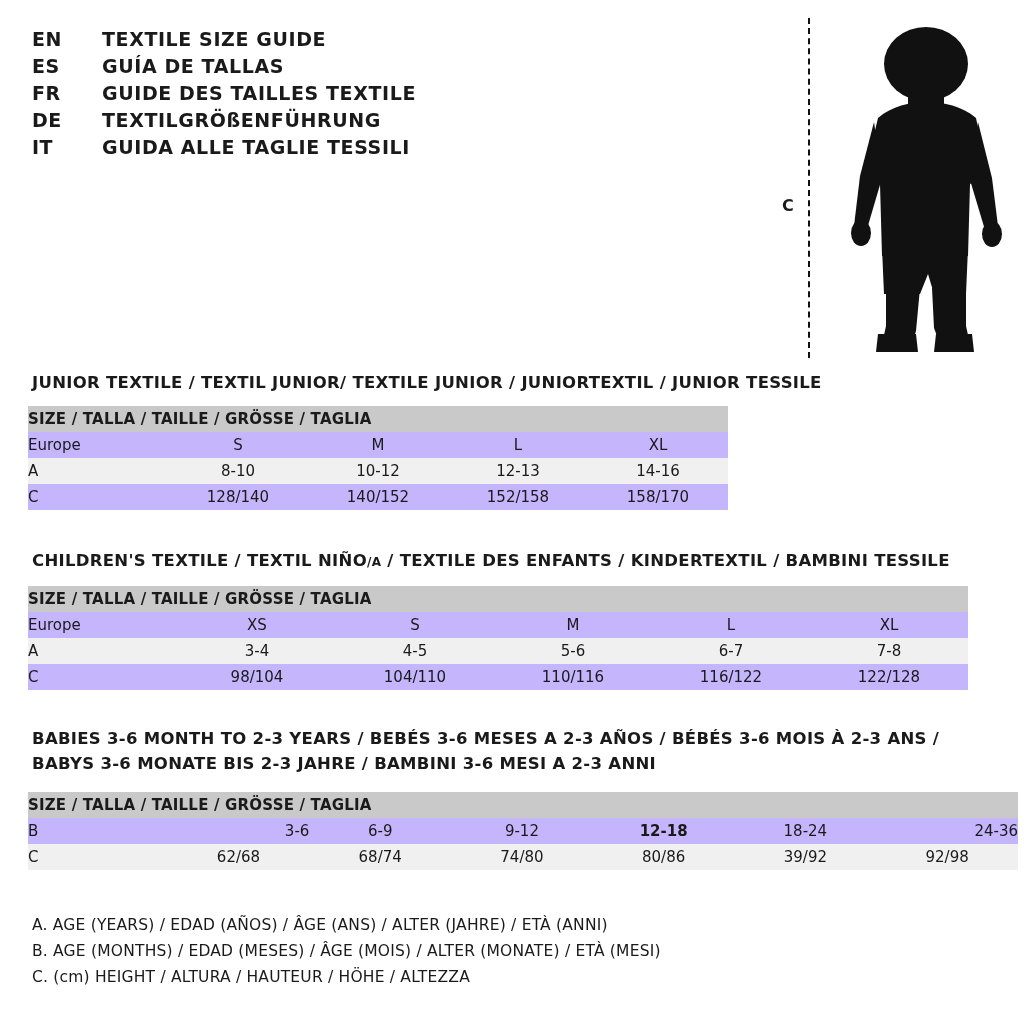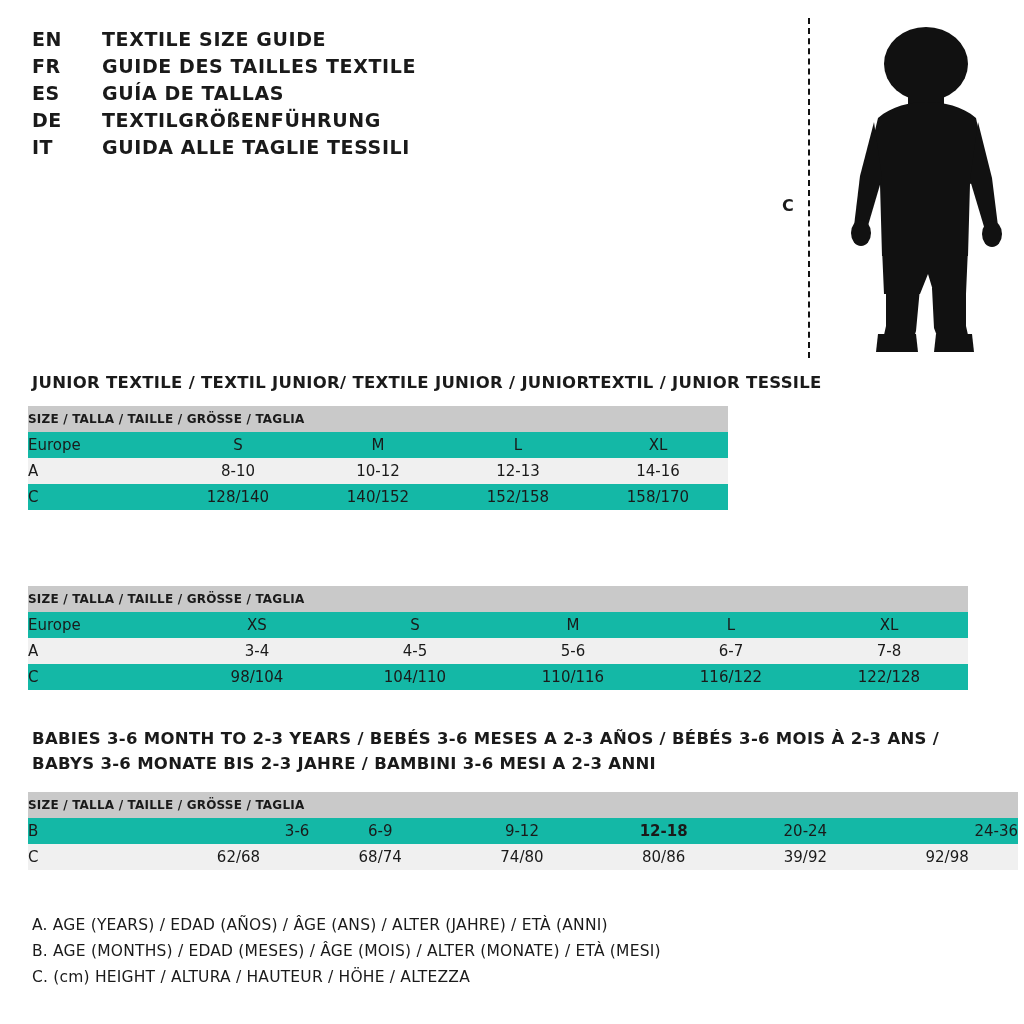--- a/index.html
+++ b/index.html
@@ -99,27 +99,27 @@
   }
   table.size-table td {
     padding: 0;
     height: 26px;
     vertical-align: middle;
     white-space: nowrap;
   }
   .hdr-row td {
     background: #c9c9c9;
     font-weight: bold;
-    font-size: 12px;
+    font-size: 15px;
     padding-left: 8px;
     height: 25px;
     letter-spacing: 0.2px;
   }
   .band-light td { background: #f0f0f0; }
-  .band-white td { background: #14b8a6; }
+  .band-white td { background: #c4b5fd; }
   .rowlabel {
     padding-left: 8px;
     font-size: 15px;
   }
   .cellval {
     text-align: center;
     font-size: 15px;
   }
 
   
@@ -136,26 +136,26 @@
 <body>
 
 <div class="page">
 
   <div class="lang-block">
     <div class="lang-row">
       <span class="lang-code">EN</span>
       <span class="lang-title">TEXTILE SIZE GUIDE</span>
     </div>
     <div class="lang-row">
+      <span class="lang-code">ES</span>
+      <span class="lang-title">GUÍA DE TALLAS</span>
+    </div>
+    <div class="lang-row">
       <span class="lang-code">FR</span>
       <span class="lang-title">GUIDE DES TAILLES TEXTILE</span>
-    </div>
-    <div class="lang-row">
-      <span class="lang-code">ES</span>
-      <span class="lang-title">GUÍA DE TALLAS</span>
     </div>
     <div class="lang-row">
       <span class="lang-code">DE</span>
       <span class="lang-title">TEXTILGRÖßENFÜHRUNG</span>
     </div>
     <div class="lang-row">
       <span class="lang-code">IT</span>
       <span class="lang-title">GUIDA ALLE TAGLIE TESSILI</span>
     </div>
   </div>
@@ -217,20 +217,23 @@
     <tr class="band-white">
       <td class="rowlabel">C</td>
       <td class="cellval">128/140</td>
       <td class="cellval">140/152</td>
       <td class="cellval">152/158</td>
       <td class="cellval">158/170</td>
     </tr>
   </tbody>
     </table>
 
+  <div class="section-title" style="top:548px;">
+    <span>CHILDREN'S TEXTILE / TEXTIL NIÑO</span><span class="sub">/A</span><span> / TEXTILE DES ENFANTS / KINDERTEXTIL / BAMBINI TESSILE</span>
+  </div>
 
   <table class="size-table" style="left:28px; top:586px; width:940px;">
     <tbody>
         <tr class="hdr-row">
       <td colspan="6">SIZE / TALLA / TAILLE / GRÖSSE / TAGLIA</td>
     </tr>
     <tr class="band-white">
       <td class="rowlabel" style="width:150px;">Europe</td>
       <td class="cellval" style="width:158px;">XS</td>
       <td class="cellval" style="width:158px;">S</td>
@@ -266,21 +269,21 @@
     <tbody>
         <tr class="hdr-row">
       <td colspan="7">SIZE / TALLA / TAILLE / GRÖSSE / TAGLIA</td>
     </tr>
     <tr class="band-white">
       <td class="rowlabel" style="width:140px;">B</td>
       <td class="cellval" style="width:142px;text-align:right;">3-6</td>
       <td class="cellval" style="width:142px;">6-9</td>
       <td class="cellval" style="width:142px;">9-12</td>
       <td class="cellval" style="width:142px;font-weight:bold;">12-18</td>
-      <td class="cellval" style="width:142px;">20-24</td>
+      <td class="cellval" style="width:142px;">18-24</td>
       <td class="cellval" style="width:142px;text-align:right;">24-36</td>
     </tr>
     <tr class="band-light">
       <td class="rowlabel">C</td>
       <td class="cellval">62/68</td>
       <td class="cellval">68/74</td>
       <td class="cellval">74/80</td>
       <td class="cellval">80/86</td>
       <td class="cellval">39/92</td>
       <td class="cellval">92/98</td>

